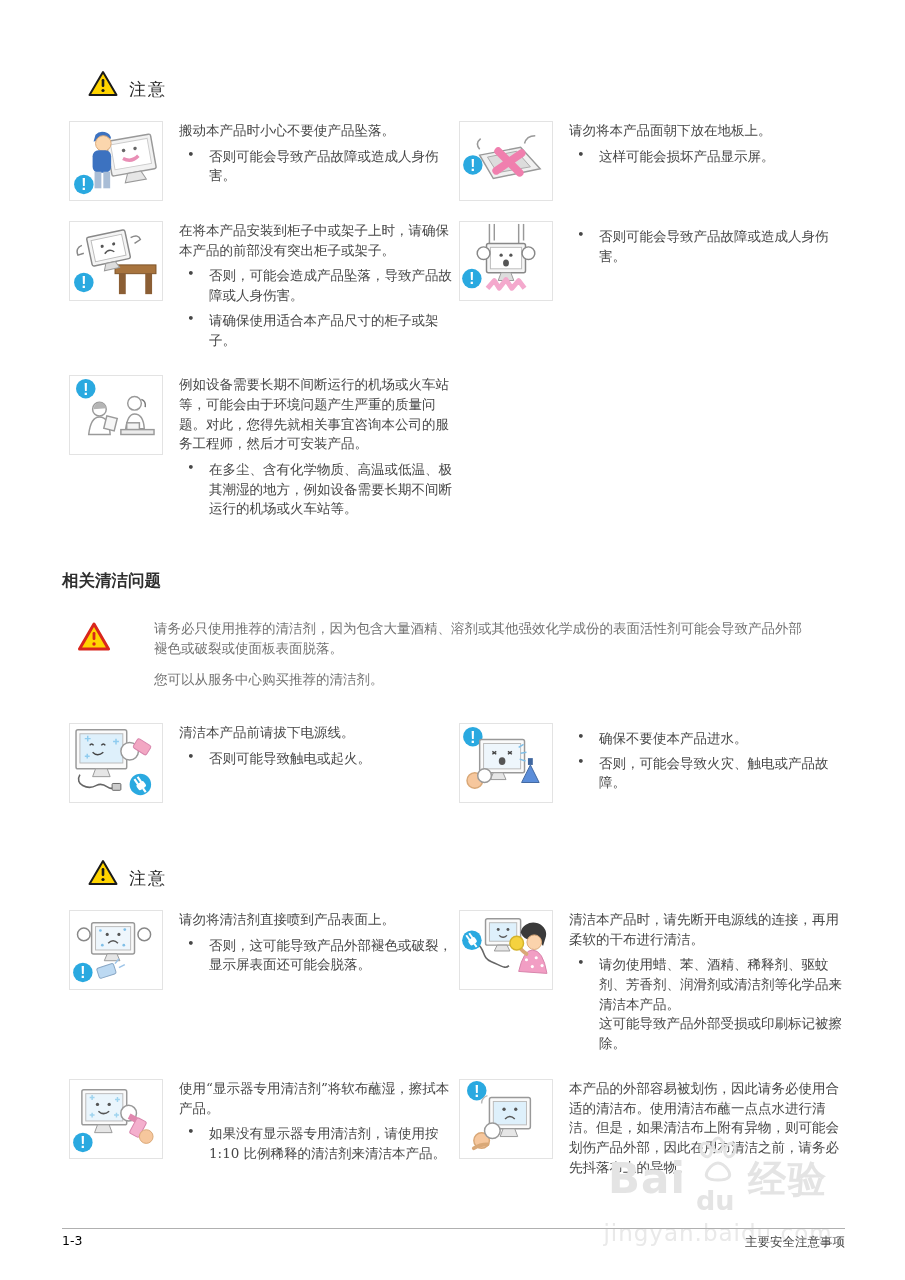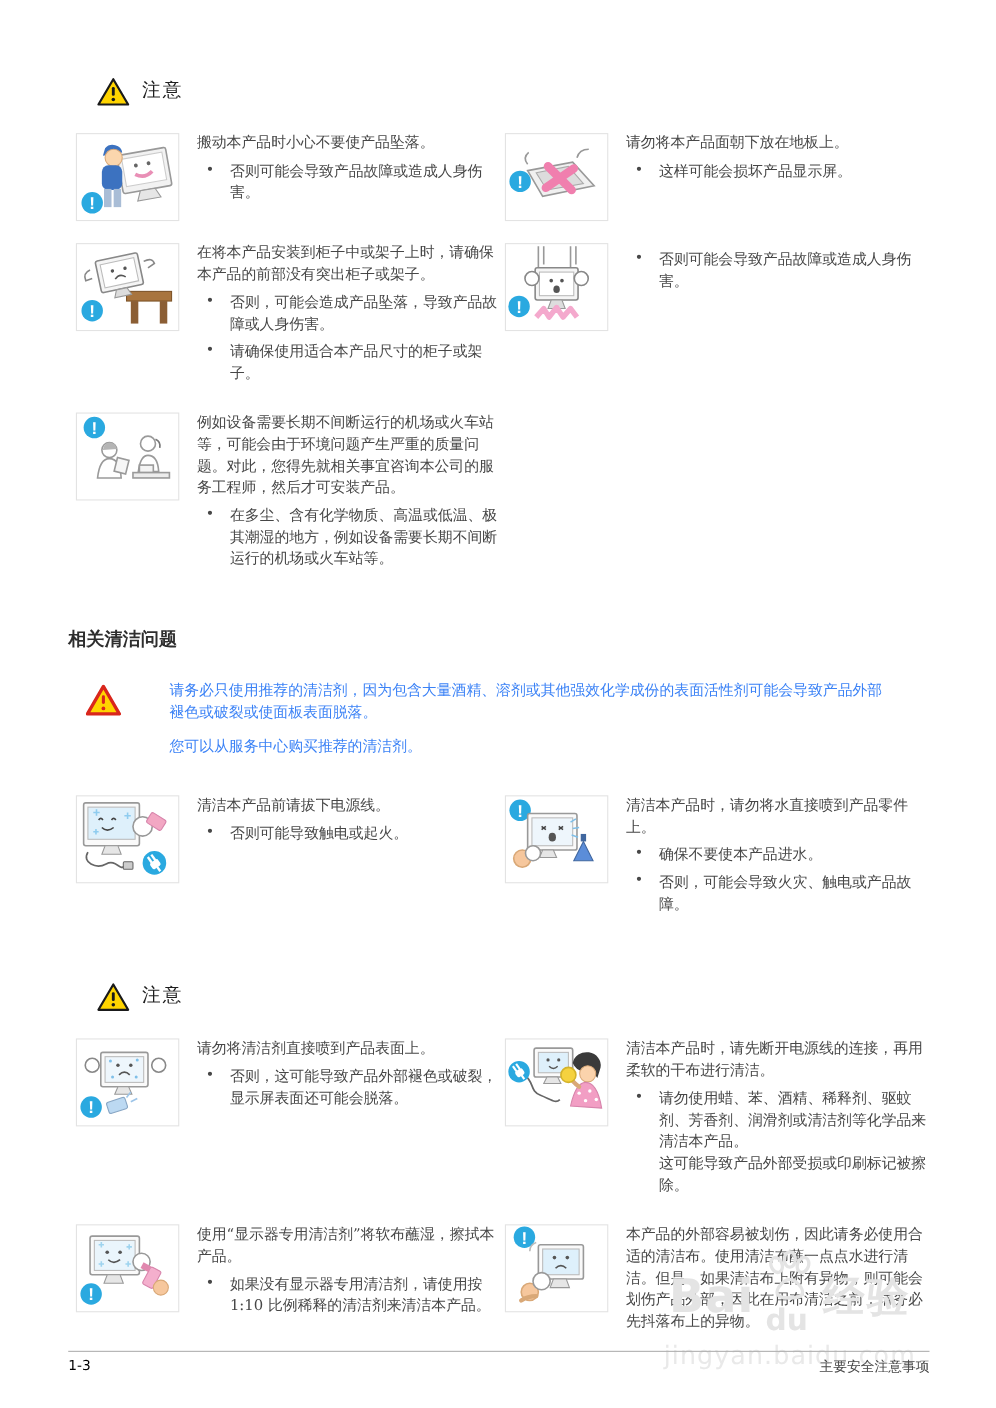--- a/index.html
+++ b/index.html
@@ -1,39 +1,39 @@
 <!DOCTYPE html>
 <html><head>
 <meta charset="utf-8">
 <style>
   html,body{margin:0;padding:0;background:#fff;}
   .page{position:relative;width:905px;height:1280px;background:#ffffff;overflow:hidden;
         font-family:"DejaVu Serif","Liberation Serif",serif;color:#474747;}
   .content{position:absolute;left:62px;top:0;width:783px;}
 
   
-  .caution-hdr{display:flex;align-items:flex-start;gap:11px;margin:70px 0 20px 26px;}
+  .caution-hdr{display:flex;align-items:flex-end;gap:11px;margin:70px 0 20px 26px;}
   .caution-hdr .lbl{font-size:17px;color:#1e1e1e;letter-spacing:2px;}
 
   
   .grid-row{display:grid;grid-template-columns:390px 393px;margin:0 0 20px 7px;}
   .cell{display:flex;align-items:flex-start;}
   .fig{flex:0 0 94px;width:94px;height:80px;border:1px solid #e3e3e3;background:#fff;margin-right:16px;box-sizing:border-box;}
   .fig svg{width:100%;height:100%;display:block;}
   .txt{font-size:13.5px;line-height:1.46;padding-top:0;color:#474747;}
   .txt p{margin:0 0 5px 0;}
   .txt ul{list-style:none;margin:6px 0 0 0;padding:0;}
   .txt li{position:relative;padding-left:30px;margin-bottom:5px;white-space:pre-line;}
   .txt li::before{content:"•";position:absolute;left:8px;top:-1px;font-size:13px;color:#474747;}
 
   
   .section-title{font-size:16.5px;font-weight:bold;color:#2e2e2e;margin:46px 0 26px 0;}
   .notice{display:flex;align-items:flex-start;margin:0 0 24px 16px;}
   .notice .tri{flex:0 0 34px;margin-top:4px;}
-  .notice .ntxt{margin-left:42px;font-size:13.5px;line-height:1.5;color:#3b82f6;width:660px;}
+  .notice .ntxt{margin-left:42px;font-size:13.5px;line-height:1.5;color:#737373;width:660px;}
   .notice .ntxt p{margin:0 0 10px 0;}
 
   .mt-c2{margin-top:56px;}
 
   
   .footer-line{position:absolute;left:62px;right:60px;top:1228px;border-top:1px solid #b0b0b0;z-index:2;}
   .footer-left{position:absolute;left:62px;top:1233px;font-size:12.5px;color:#000000;
                font-family:"DejaVu Sans","Liberation Sans",sans-serif;z-index:2;}
   .footer-right{position:absolute;right:60px;top:1234px;font-size:12.5px;color:#474747;z-index:2;}
 
@@ -272,21 +272,20 @@
                 <path d="M61 36 l6 2"></path>
               </g>
             <path d="M34 50 h10 l3 7 h-16 z" fill="#e6e6e6" stroke="#999"></path>
             <circle cx="15" cy="58" r="8" fill="#f6c79d" stroke="#d9a877" stroke-width="1.5"></circle>
             <circle cx="25" cy="53" r="7" fill="#fff" stroke="#999" stroke-width="1.5"></circle>
             <path d="M72 42 l9 18 h-18 z" fill="#5b8dd9" stroke="#40679f"></path>
             <rect x="69.5" y="35" width="5" height="7" fill="#40679f"></rect>
           </svg>
         </div>
         <div class="txt">
-          <p>清洁本产品时，请勿将水直接喷到产品零件上。</p>
           <ul>
             <li>确保不要使本产品进水。</li>
             <li>否则，可能会导致火灾、触电或产品故障。</li>
           </ul>
         </div>
       </div>
     </div>
 
     <div class="caution-hdr mt-c2">
       <span>

